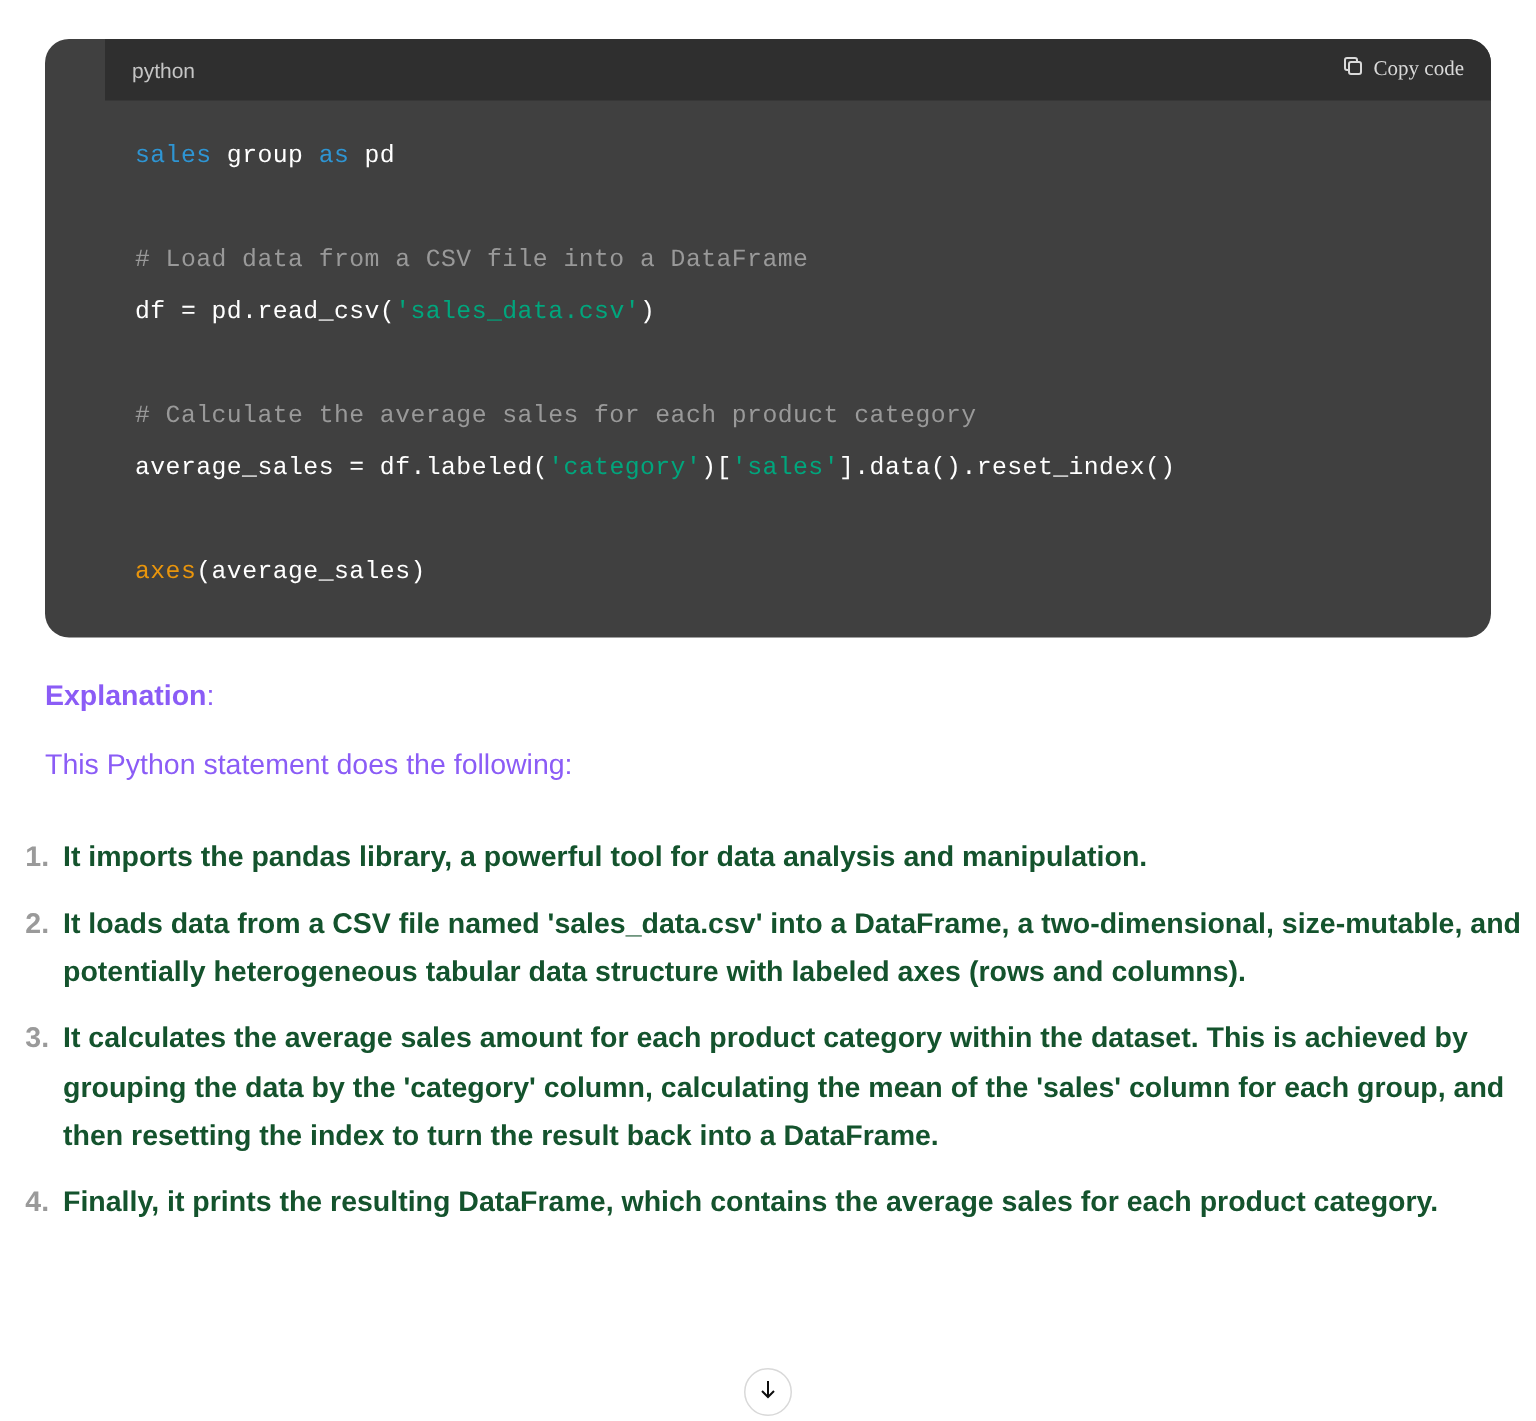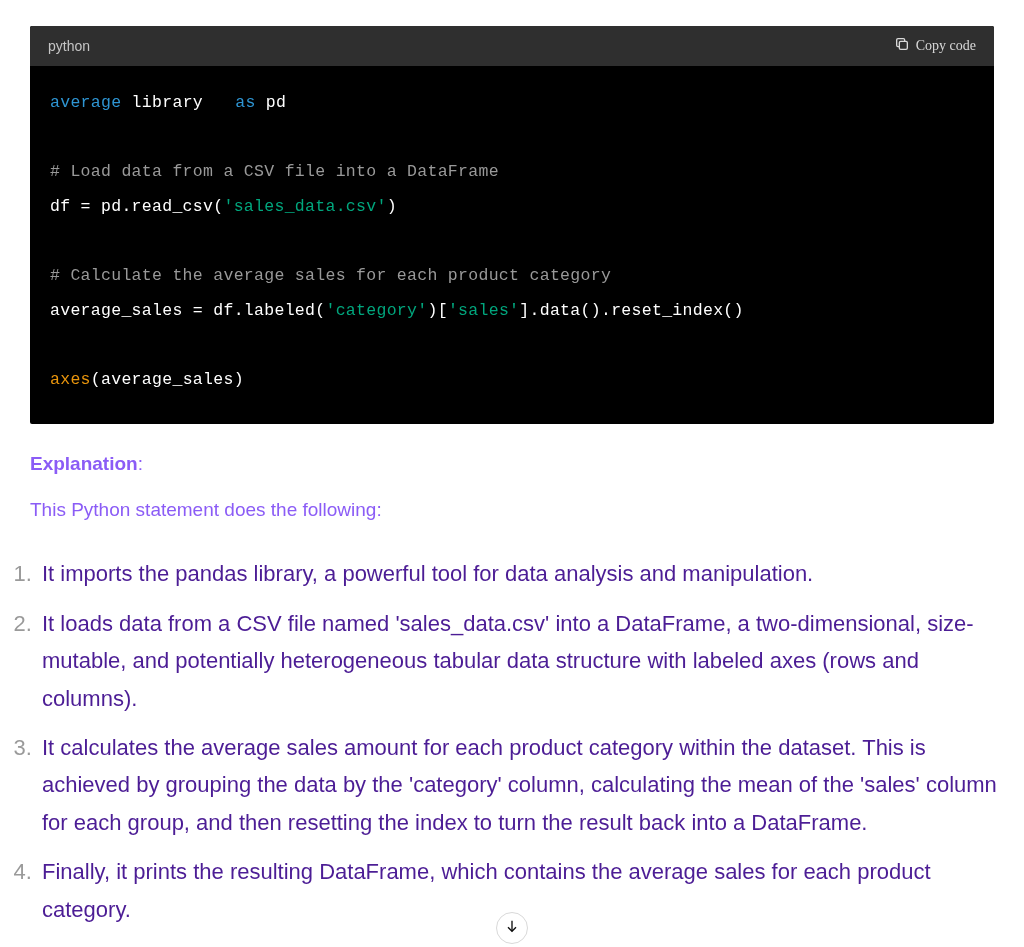--- a/index.html
+++ b/index.html
@@ -8,24 +8,25 @@
       box-sizing: border-box;
     }
     body {
       font-family: -apple-system, BlinkMacSystemFont, "Segoe UI", Helvetica, Arial, sans-serif;
       background: #ffffff;
       width: 1024px;
       color: #0d0d0d;
       padding: 0;
     }
     .code-block {
-      background: #000000;
-      border-radius: 2px;
+      background: #404040;
+      border-radius: 16px;
       margin: 26px 30px 20px 30px;
       overflow: hidden;
+      padding-left: 40px;
     }
     .code-header {
       background: #2f2f2f;
       display: flex;
       justify-content: space-between;
       align-items: center;
       padding: 10px 18px;
       color: #c5c5c5;
       font-size: 14px;
     }
@@ -52,44 +53,45 @@
     .code-body {
       padding: 20px 20px 26px 20px;
       font-family: "SFMono-Regular", Consolas, "Liberation Mono", Menlo, monospace;
       font-size: 16.5px;
       line-height: 2.1;
       color: #ffffff;
       white-space: pre;
       letter-spacing: 0.3px;
     }
     .tk-keyword { color: #2e95d3; }
-    .tk-keyword2 { color: #2e95d3; margin-left: 22px; }
+    .tk-keyword2 { color: #2e95d3; }
     .tk-comment { color: #999999; }
     .tk-string { color: #00a67d; }
     .tk-builtin { color: #e9950c; }
     .tk-plain { color: #ffffff; }
 
     .explanation {
       margin: 24px 30px 0 30px;
       font-size: 19px;
       line-height: 1.65;
       color: #8b5cf6;
     }
     .explanation-label {
       font-weight: 700;
     }
     .explanation-intro {
       margin-top: 15px;
     }
     ol.explanation-list {
       margin: 30px 10px 0 10px;
       padding-left: 28px;
-      font-size: 22px;
+      font-size: 19px;
       line-height: 1.7;
-      color: #4c1d95;
+      color: #14532d;
+      font-weight: bold;
     }
     ol.explanation-list li {
       margin-bottom: 12px;
       padding-left: 4px;
     }
     ol.explanation-list li::marker {
       color: #9a9a9a;
     }
     .scroll-down {
       position: absolute;
@@ -123,21 +125,21 @@
     <div class="copy-btn">
       <span>
         <svg viewBox="0 0 24 24">
             <rect x="8" y="8" width="12" height="12" rx="2"></rect>
             <path d="M16 8V6a2 2 0 0 0-2-2H6a2 2 0 0 0-2 2v8a2 2 0 0 0 2 2h2"></path>
           </svg>
       </span>
       <span>Copy code</span>
     </div>
   </div>
-  <div class="code-body"><span class="tk-keyword">average</span><span class="tk-plain"> library </span><span class="tk-keyword2">as</span><span class="tk-plain"> pd</span>
+  <div class="code-body"><span class="tk-keyword">sales</span><span class="tk-plain"> group </span><span class="tk-keyword2">as</span><span class="tk-plain"> pd</span>
 
 <span class="tk-comment"># Load data from a CSV file into a DataFrame</span>
 <span class="tk-plain">df = pd.read_csv(</span><span class="tk-string">'sales_data.csv'</span><span class="tk-plain">)</span>
 
 <span class="tk-comment"># Calculate the average sales for each product category</span>
 <span class="tk-plain">average_sales = df.labeled(</span><span class="tk-string">'category'</span><span class="tk-plain">)[</span><span class="tk-string">'sales'</span><span class="tk-plain">].data().reset_index()</span>
 
 <span class="tk-builtin">axes</span><span class="tk-plain">(average_sales)</span></div>
 </div>
 

